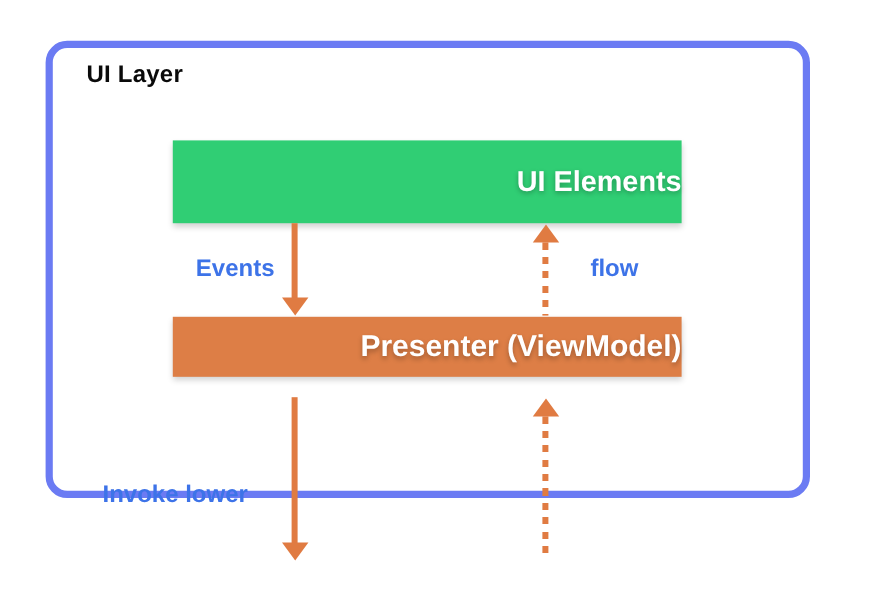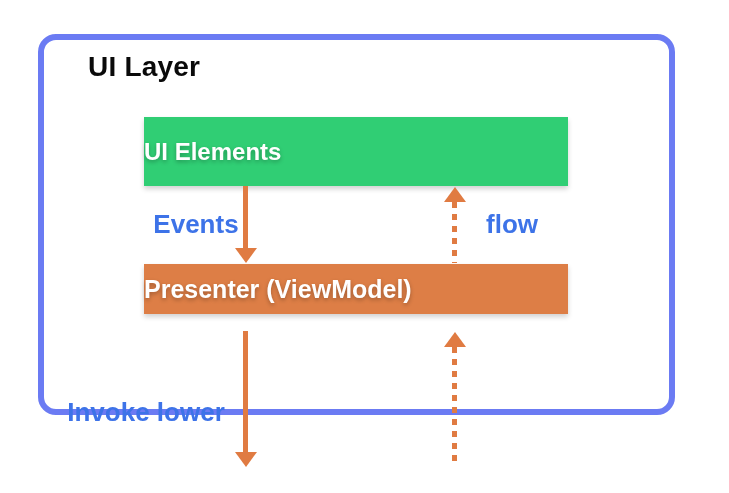--- a/index.html
+++ b/index.html
@@ -16,28 +16,28 @@
   body{font-family:"Liberation Sans",sans-serif;background:var(--background);}
   .canvas{position:relative;width:729px;height:493px;background:var(--background);overflow:hidden;}
 
   .container{
     position:absolute;left:38px;top:34px;width:637px;height:381px;
     border:6px solid var(--border-blue);border-radius:18px;
     box-sizing:border-box;z-index:1;background:transparent;
   }
 
   .title{
-    position:absolute;left:88px;top:51px;
-    font-size:28px;font-weight:700;color:var(--title-black);
+    position:absolute;left:72px;top:51px;
+    font-size:20px;font-weight:700;color:var(--title-black);
     z-index:2;letter-spacing:.2px;
   }
 
   .box{
     position:absolute;left:144px;width:424px;
-    display:flex;align-items:center;justify-content:flex-start;
+    display:flex;align-items:center;justify-content:flex-end;
     color:var(--box-text);font-weight:700;
     box-shadow:0 3px 5px rgba(0,0,0,.18);
     text-shadow:0 2px 4px rgba(0,0,0,.28);
     z-index:2;box-sizing:border-box;
   }
   .box-green{top:117px;height:69px;background:var(--box-green);font-size:24px;}
   .box-orange{top:264px;height:50px;background:var(--box-orange);font-size:25px;}
 
   .vline{position:absolute;width:5px;background:var(--arrow-orange);z-index:3;}
   .vdash{
@@ -57,21 +57,21 @@
   .fl-line{left:452px;top:202px;height:61px;}
   
   .inv-line{left:243px;top:331px;height:122px;}
   .inv-head{left:235px;top:452px;}
   
   .ds-head{left:444px;top:332px;}
   .ds-line{left:452px;top:347px;height:118px;}
 
   .lbl{
     position:absolute;color:var(--label-blue);font-weight:700;
-    font-size:26px;line-height:23px;text-align:center;z-index:2;
+    font-size:20px;line-height:23px;text-align:center;z-index:2;
   }
   .lbl-events{left:146px;top:213px;width:100px;}
   .lbl-flow{left:472px;top:213px;width:80px;}
   .lbl-invoke{left:61px;top:401px;width:170px;}
   .lbl-datastream{left:350px;top:423px;width:100px;}
 </style>
 </head>
 <body>
 
 <div class="canvas">

